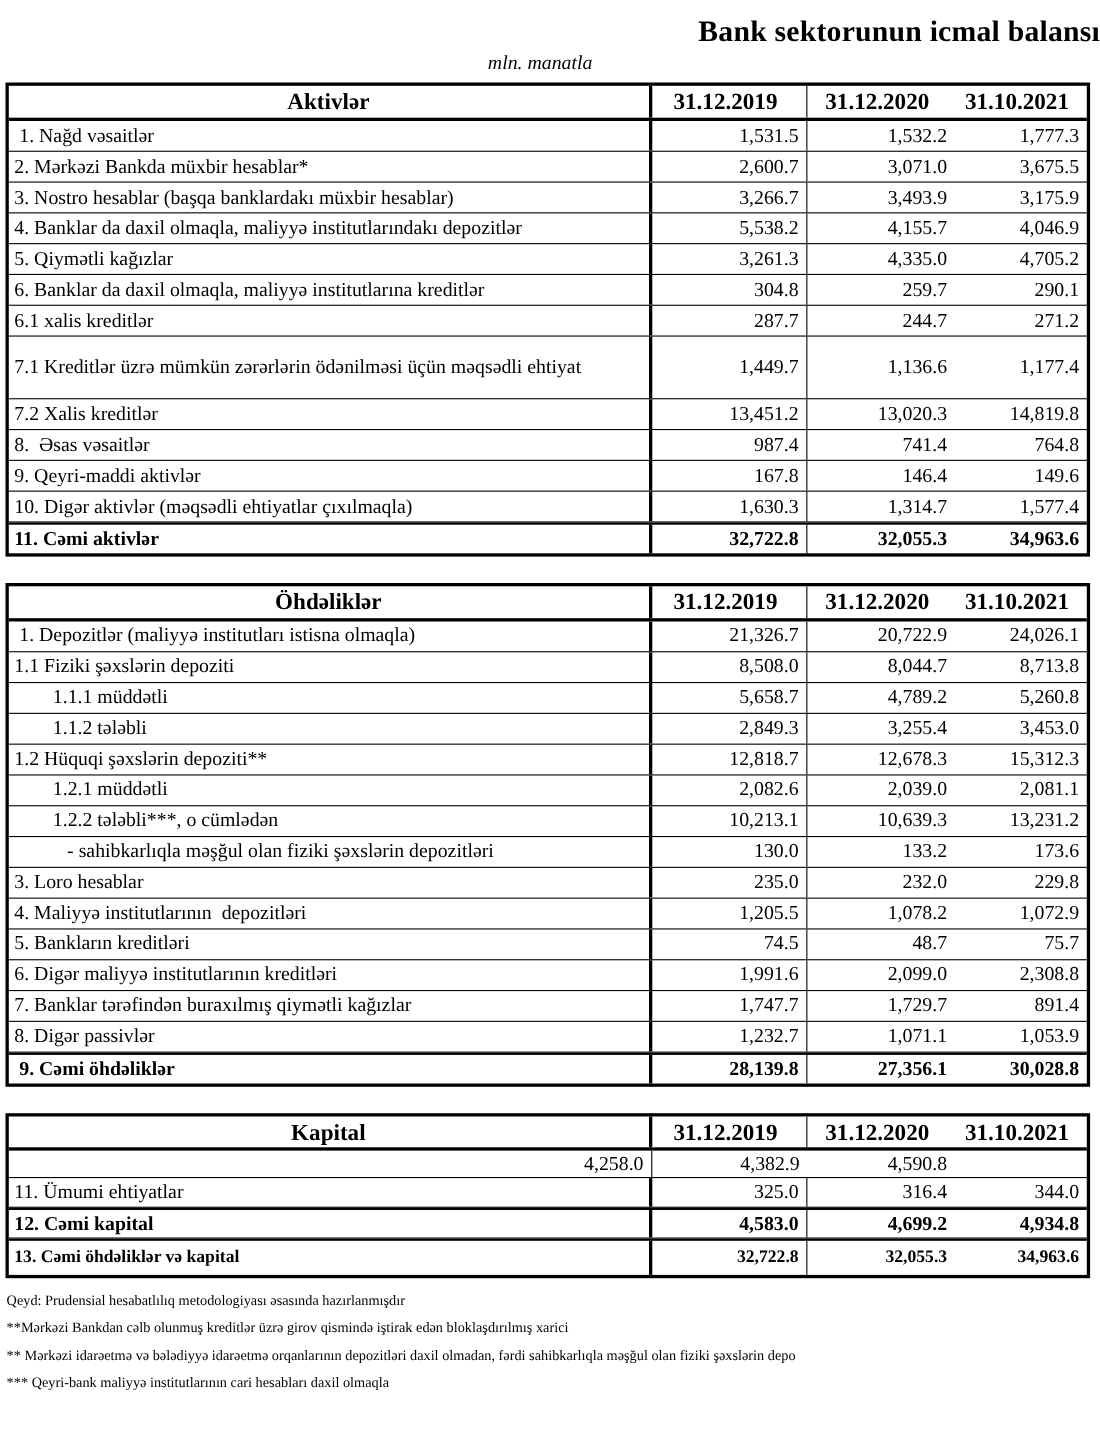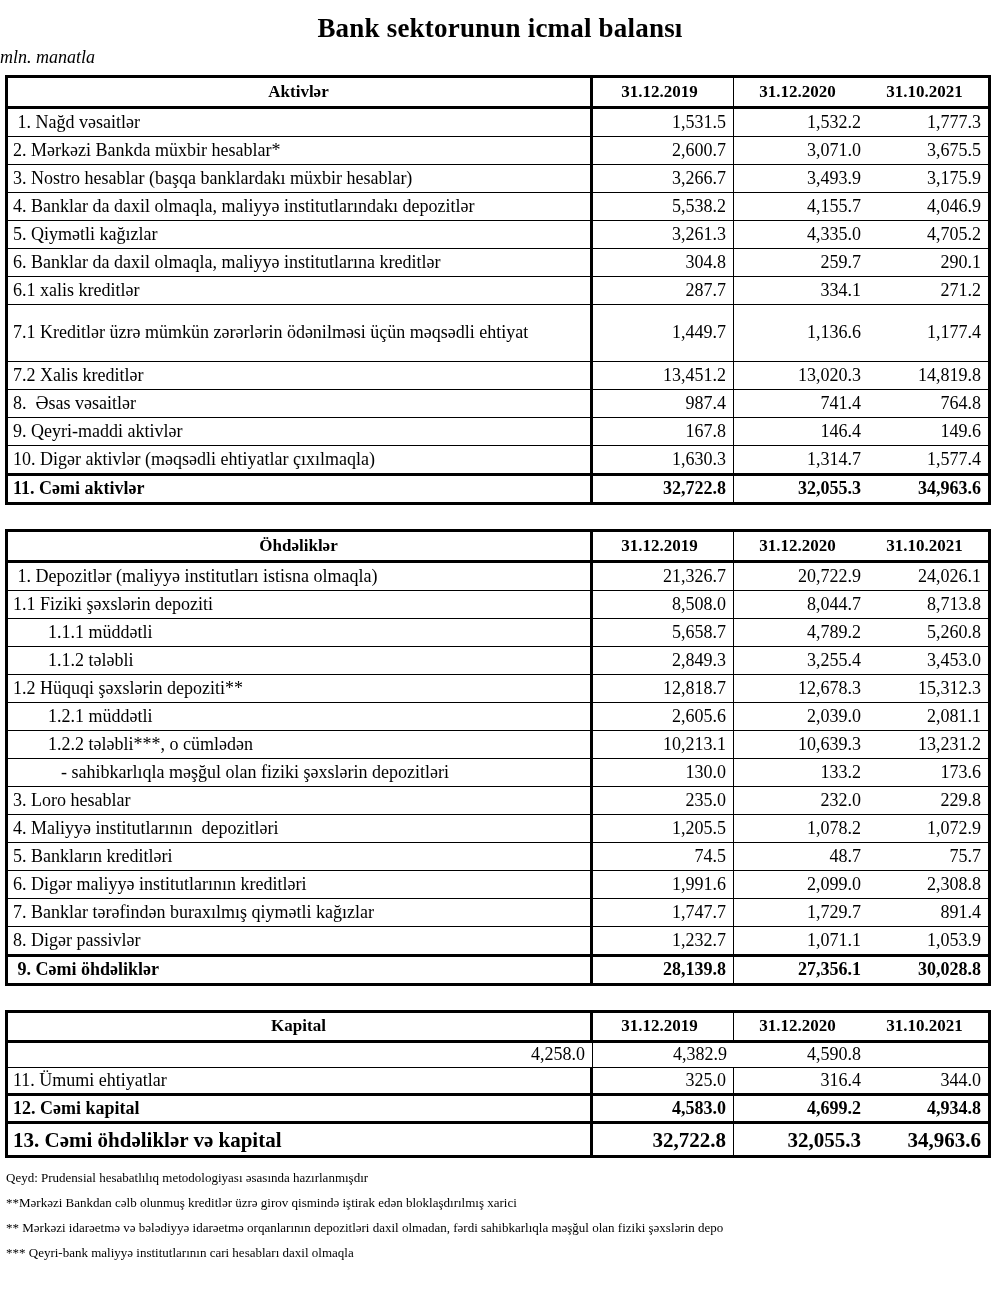--- a/index.html
+++ b/index.html
@@ -6,27 +6,27 @@
   html, body {
     margin: 0; padding: 0;
     width: 1000px; height: 1306px;
     background: #ffffff;
     color: #000000;
     font-family: "Liberation Serif", "DejaVu Serif", serif;
     overflow: hidden;
   }
   .doc { padding-top: 13px; }
   .title {
-    text-align: center;
+    text-align: right;
     font-size: 27px;
     font-weight: bold;
     letter-spacing: 0.2px;
   }
   .unit {
-    text-align: left;
+    text-align: center;
     font-style: italic;
     font-size: 18px;
     margin: 3px 18px 7px 0;
   }
   .fin-table {
     margin-left: 5px;
     width: 986px;
     border: 3px solid #000;
     background: #fff;
   }
@@ -54,33 +54,33 @@
     font-size: 21px;
     min-height: 33px;
   }
   .tr.tall { min-height: 57px; }
   .td {
     display: flex;
     align-items: center;
     font-size: 18px;
     line-height: 1.18;
   }
-  .grand .td { font-size: 21px; }
+  .grand .td { font-size: 16px; }
   .td.label {
     padding: 2px 6px 2px 5px;
     border-right: 3px solid #000;
     justify-content: flex-start;
     white-space: pre-wrap;
   }
   .td.num {
     justify-content: flex-end;
     padding-right: 7px;
   }
   .td.v0 { border-right: 1px solid #000; }
-  .head .td { justify-content: center; font-size: 17px; }
+  .head .td { justify-content: center; font-size: 21px; }
   .td.indent1 { padding-left: 40px; text-align: right; }
   .td.indent2 { padding-left: 53px; }
   .compact .tr { min-height: 25px; }
   .compact .tr.head { min-height: 30px; }
   .compact .tr.grand { min-height: 33px; }
   .footnotes { margin: 7px 0 0 6px; }
   .footnote {
     font-size: 13px;
     line-height: 25px;
     white-space: nowrap;
@@ -134,21 +134,21 @@
       </div>
       <div class="tr">
         <div class="td label">6. Banklar da daxil olmaqla, maliyyə institutlarına kreditlər</div>
         <div class="td num v0">304.8</div>
         <div class="td num v1">259.7</div>
         <div class="td num v2">290.1</div>
       </div>
       <div class="tr">
         <div class="td label">6.1 xalis kreditlər</div>
         <div class="td num v0">287.7</div>
-        <div class="td num v1">334.1</div>
+        <div class="td num v1">244.7</div>
         <div class="td num v2">271.2</div>
       </div>
       <div class="tr tall">
         <div class="td label">7.1 Kreditlər üzrə mümkün zərərlərin ödənilməsi üçün məqsədli ehtiyat</div>
         <div class="td num v0">1,449.7</div>
         <div class="td num v1">1,136.6</div>
         <div class="td num v2">1,177.4</div>
       </div>
       <div class="tr">
         <div class="td label">7.2 Xalis kreditlər</div>
@@ -213,21 +213,21 @@
         <div class="td num v2">3,453.0</div>
       </div>
       <div class="tr">
         <div class="td label">1.2 Hüquqi şəxslərin depoziti**</div>
         <div class="td num v0">12,818.7</div>
         <div class="td num v1">12,678.3</div>
         <div class="td num v2">15,312.3</div>
       </div>
       <div class="tr">
         <div class="td label indent1">1.2.1 müddətli</div>
-        <div class="td num v0">2,605.6</div>
+        <div class="td num v0">2,082.6</div>
         <div class="td num v1">2,039.0</div>
         <div class="td num v2">2,081.1</div>
       </div>
       <div class="tr">
         <div class="td label indent1">1.2.2 tələbli***, o cümlədən</div>
         <div class="td num v0">10,213.1</div>
         <div class="td num v1">10,639.3</div>
         <div class="td num v2">13,231.2</div>
       </div>
       <div class="tr">

